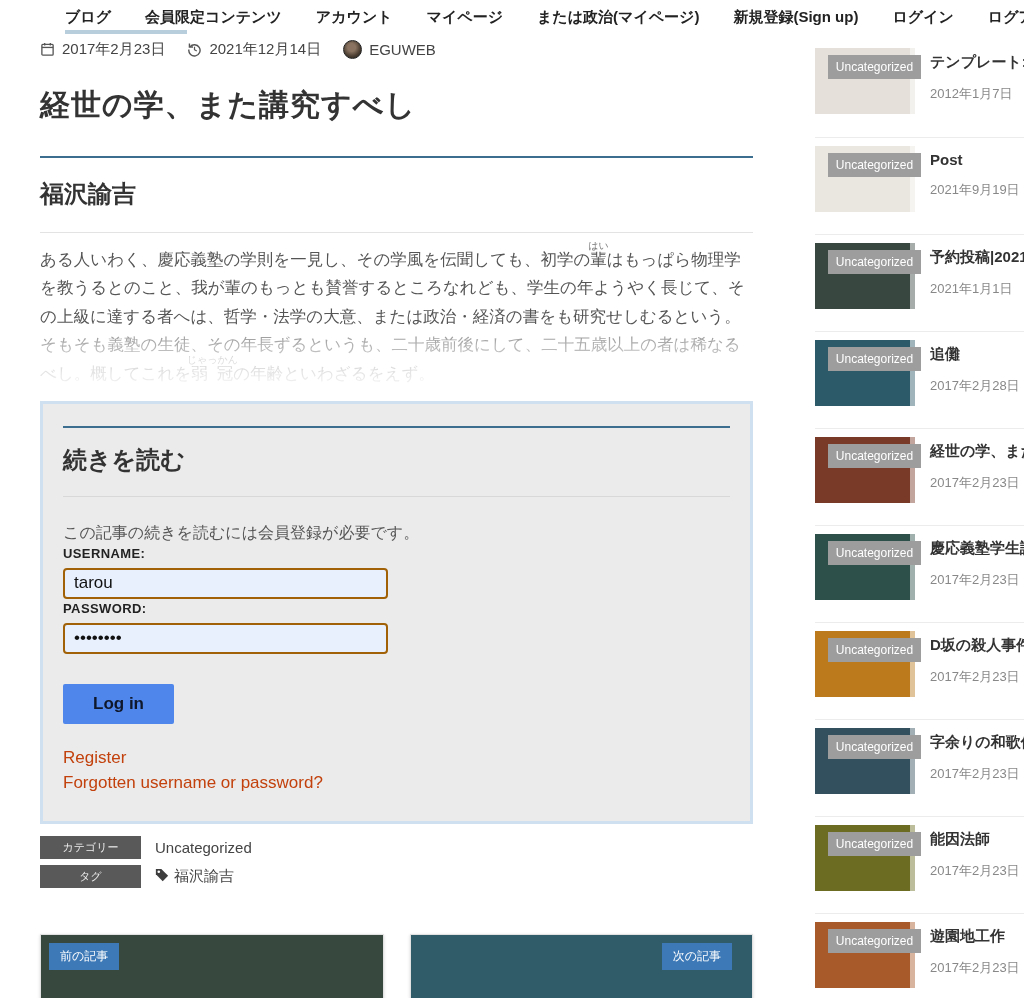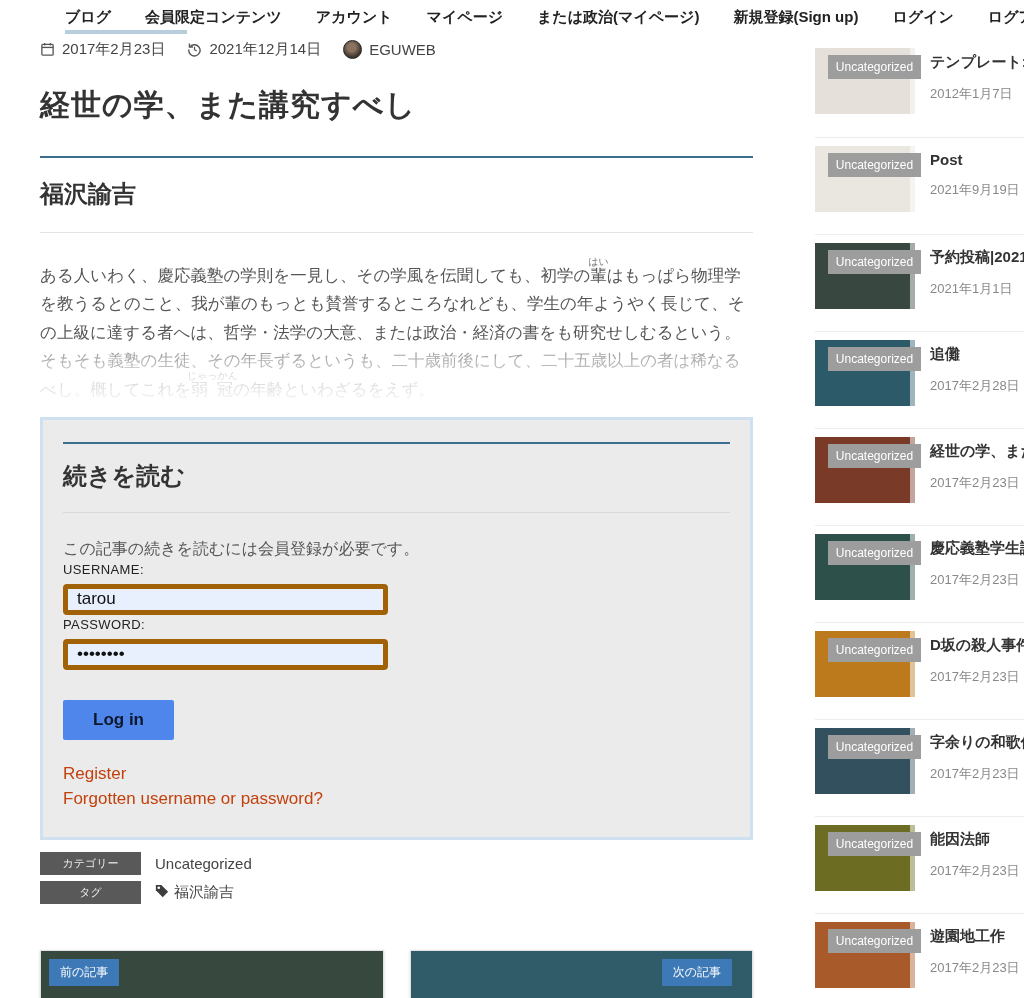--- a/index.html
+++ b/index.html
@@ -24,37 +24,37 @@
   .avatar { width:19px; height:19px; border-radius:50%;
     background:radial-gradient(circle at 45% 38%, #8a7360 0 28%, #4a3d31 62%, #211c17 100%);
     border:1px solid #222; }
 
   h1.post-title { margin-top:26px; font-size:30px; letter-spacing:1px; color:#333; }
 
   .hr-blue { margin-top:30px; border-top:2px solid #3c6e90; }
   h2.section { margin-top:20px; font-size:24px; color:#333; }
   .hr-light { margin-top:22px; border-top:1px solid #e3e3e3; }
 
-  .body-text { margin-top:24px; font-size:16.5px; line-height:1.72; color:#555; }
+  .body-text { margin-top:8px; font-size:16.5px; line-height:1.72; color:#555; }
   ruby rt { font-size:10px; color:#777; }
   .fade-wrap { position:relative; }
   .fade-overlay { position:absolute; inset:0; pointer-events:none;
     background:linear-gradient(180deg, rgba(255,255,255,0.35) 0%, rgba(255,255,255,0.75) 55%, rgba(255,255,255,0.95) 100%); }
 
   
   .login-box { margin-top:14px; border:3px solid #cfe1f1; background:#ebebeb;
     padding:22px 20px 26px 20px; }
   .login-box .hr-blue { margin-top:0; }
   .login-box h2 { margin-top:16px; font-size:24px; color:#333; }
   .login-box .hr-light { margin-top:20px; border-top:1px solid #d8d8d8; }
   .login-msg { margin-top:26px; font-size:16px; color:#555; }
-  .field-label { margin-top:26px; font-size:13px; font-weight:normal; color:#222;
+  .field-label { margin-top:26px; font-size:13px; font-weight:bold; color:#222;
     letter-spacing:0.4px; }
   .field { display:block; margin-top:6px; width:325px; height:31px; padding:4px 9px;
-    font-size:17px; color:#111; background:#e8f0fe; border:5px solid #a16207;
+    font-size:17px; color:#111; background:#e8f0fe; border:2px solid #a16207;
     border-radius:4px; font-family:"Liberation Sans","DejaVu Sans",sans-serif; }
   .login-btn { margin-top:30px; background:#4e86ec; color:#0f172a; border:none;
     font-size:17px; font-weight:bold; padding:10px 30px; border-radius:2px;
     cursor:pointer; font-family:"Liberation Sans","DejaVu Sans",sans-serif; }
   .login-links { margin-top:22px; font-size:17px; color:#8e8e8e; line-height:1.45; }
   .login-links a { color:#c2410c; text-decoration:none; display:block; cursor:pointer; }
 
   
   .tax { margin-top:12px; }
   .tax-row { display:flex; align-items:center; gap:14px; margin-top:6px; }

